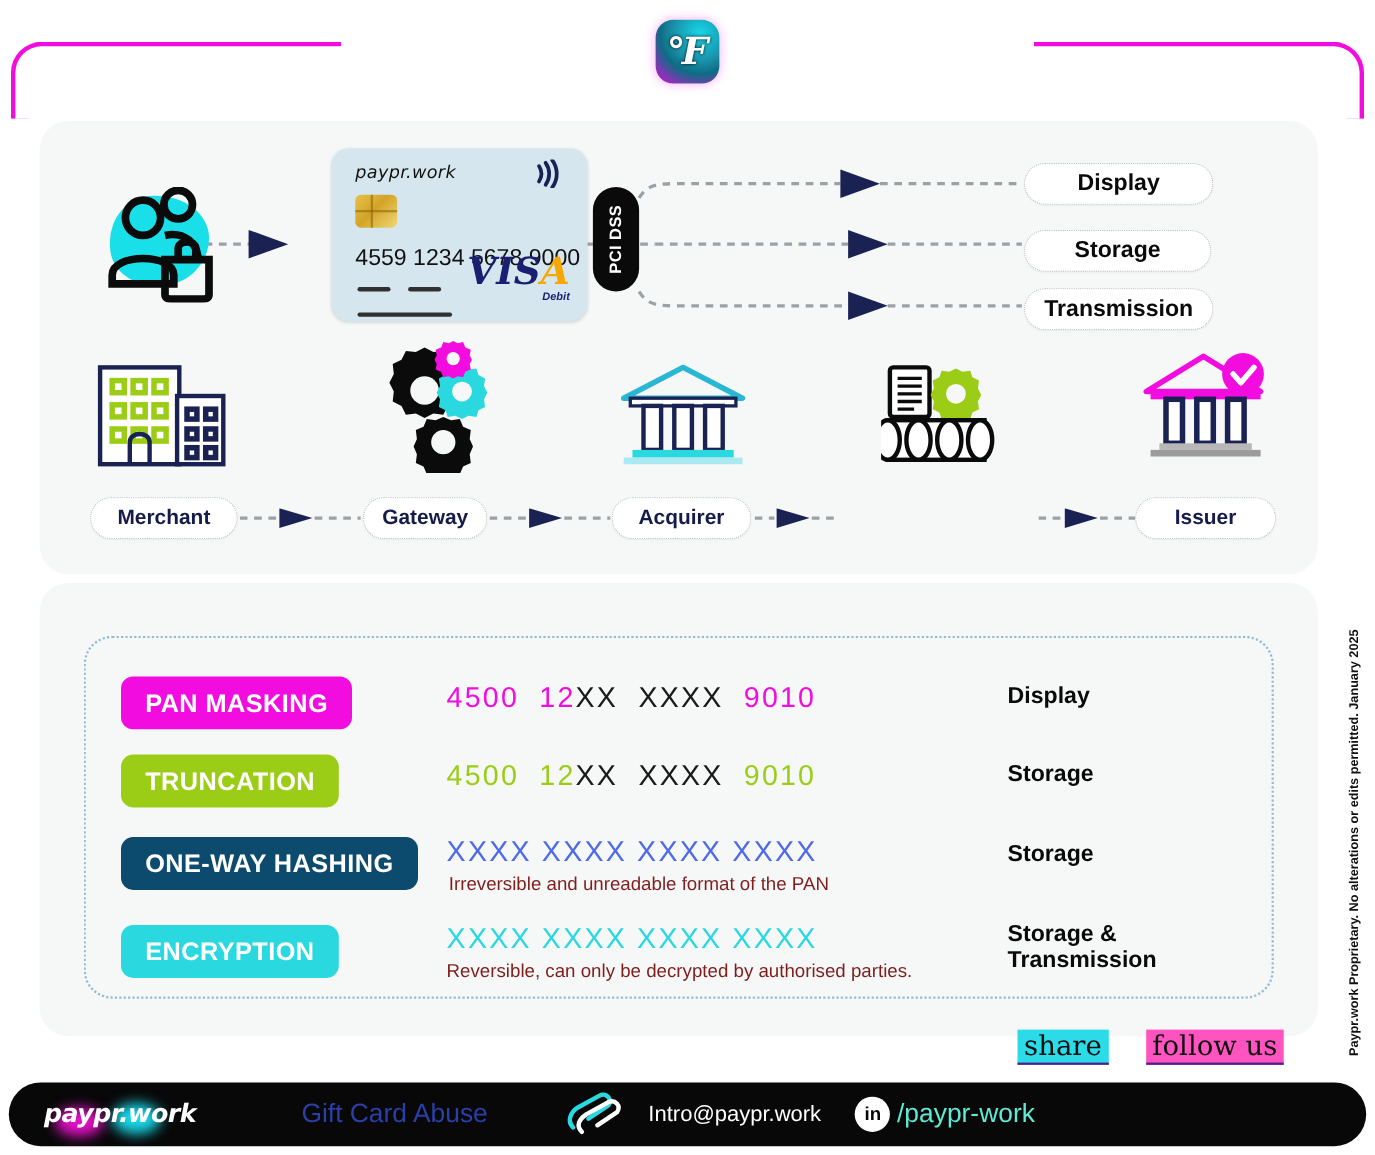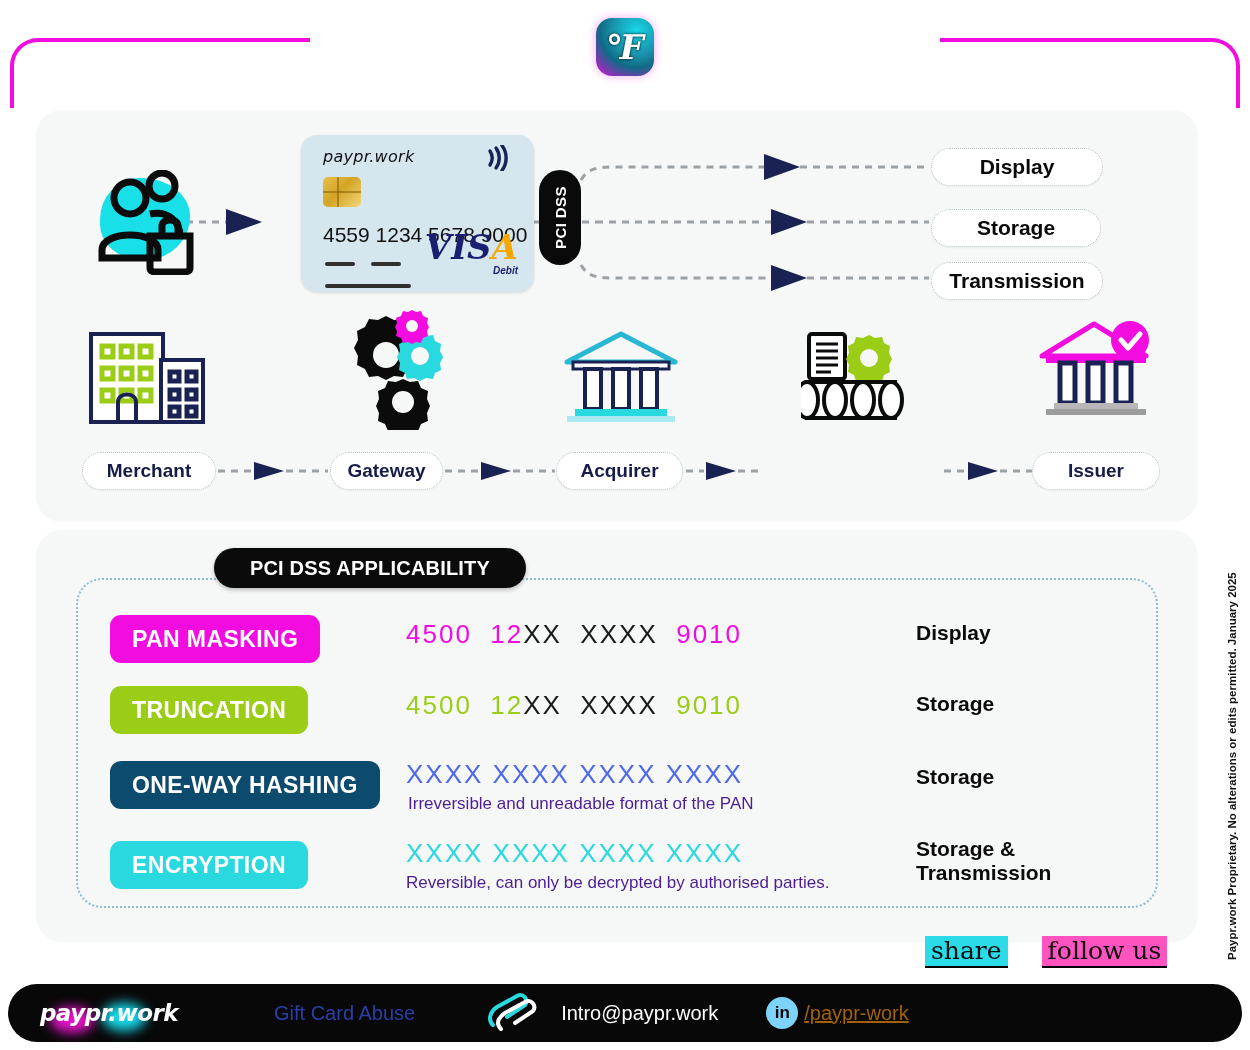--- a/index.html
+++ b/index.html
@@ -183,41 +183,41 @@
 
   .tag {
     position: absolute; left: 74px; height: 48px; border-radius: 11px;
     display: flex; align-items: center; padding: 0 22px;
     color: #fff; font-size: 23px; font-weight: bold; letter-spacing: .4px;
     font-stretch: condensed;
   }
   .pan  { font-family: "Liberation Sans", sans-serif; font-size: 26px;
           letter-spacing: 2px; white-space: nowrap; }
   .pan .mask { color: #1a1a1a; }
-  .cap { font-size: 17px; color: #4c1d95; white-space: nowrap; }
+  .cap { font-size: 17px; color: #7f1d1d; white-space: nowrap; }
   .scope {
     position: absolute; font-size: 21px; font-weight: bold; color: #0a0a0a;
     line-height: 1.12; white-space: pre-line;
   }
 
   
   #copyright {
     position: absolute; right: 2px; top: 560px;
     width: 22px; height: 400px;
     font-size: 11.5px; font-weight: bold; color: #111;
     writing-mode: vertical-rl; text-orientation: mixed;
     transform: rotate(180deg);
     white-space: nowrap;
   }
 
   
   #share-row { position: absolute; left: 925px; top: 936px; display: flex; gap: 34px; }
   .hl {
     font-family: "DejaVu Serif", serif; font-size: 25px; color: #0f0f0f;
-    padding: 0 6px 1px 6px; border-bottom: 2px solid #000000;
+    padding: 0 6px 1px 6px; border-bottom: 2px solid #4c1d95;
   }
   #share-label  { background: #2bdbe8; }
   #follow-label { background: #ff54c0; }
 
   
   #footer {
     position: absolute; left: 8px; bottom: 8px;
     width: 1234px; height: 58px; background: #080808; border-radius: 29px;
     display: flex; align-items: center;
   }
@@ -228,26 +228,26 @@
   #footer-logo .glow-m, #footer-logo .glow-c {
     position: absolute; border-radius: 50%; filter: blur(6px);
   }
   #footer-logo .glow-m { left: 10px; top: 14px; width: 44px; height: 26px; background: #e611c9; }
   #footer-logo .glow-c { left: 62px; top: 10px; width: 44px; height: 28px; background: #18d8e8; }
   #footer-logo .txt {
     position: relative; color: #fff; font-size: 23px; font-weight: bold;
     font-family: "DejaVu Sans", sans-serif; font-style: italic; letter-spacing: -.5px;
   }
   #footer-tagline { color: #f2f2f2; font-size: 19px; margin-left: 12px; white-space: nowrap; }
-  #footer-gift { color: #2b3fa8; font-size: 20px; margin-left: 96px; white-space: nowrap; }
+  #footer-gift { color: #2b3fa8; font-size: 24px; margin-left: 96px; white-space: nowrap; }
   #footer-mail { color: #fff; font-size: 20px; margin-left: 14px; white-space: nowrap; }
-  #footer-li   { color: #a16207; font-size: 20px; margin-left: 6px; white-space: nowrap; text-decoration: underline; }
+  #footer-li   { color: #5eead4; font-size: 24px; margin-left: 6px; white-space: nowrap; }
   #clip-icon { margin-left: 70px; }
-  #li-icon { margin-left: 48px; width: 32px; height: 32px; border-radius: 50%;
-             background: #7dd3fc; display:flex; align-items:center; justify-content:center;
+  #li-icon { margin-left: 31px; width: 32px; height: 32px; border-radius: 50%;
+             background: #ffffff; display:flex; align-items:center; justify-content:center;
              color:#080808; font-weight:bold; font-size:17px; font-family:"Liberation Sans",sans-serif;text-align:center; }
 </style>
 </head>
 <body>
 
 <div id="header">
   <div id="frame-left" class="frame-line"></div>
   <div id="frame-right" class="frame-line"></div>
   <div id="title-wrap">
     <div id="brand-badge">
@@ -462,23 +462,20 @@
       <span>Acquirer</span>
       </div>
     <div id="pp-issuer" class="pipe-pill">
       <span>Issuer</span>
       </div>
   </div>
 </div>
 
 <div id="panel-applic">
   <div id="applic-box"></div>
-  <div id="applic-title">
-    <span>PCI DSS APPLICABILITY</span>
-  </div>
 
   <div id="row-0" class="row">
     <div class="tag" style="background:#f20ce0;top:0;">
       <span>PAN MASKING</span>
     </div>
     <div class="pan" style="position:absolute;left:370px;top:4px;color:#f20ce0;">
       <span>4500</span>&nbsp;
       <span>12</span><span class="mask">XX</span>&nbsp;
       <span class="mask">XXXX</span>&nbsp;
       <span>9010</span>

